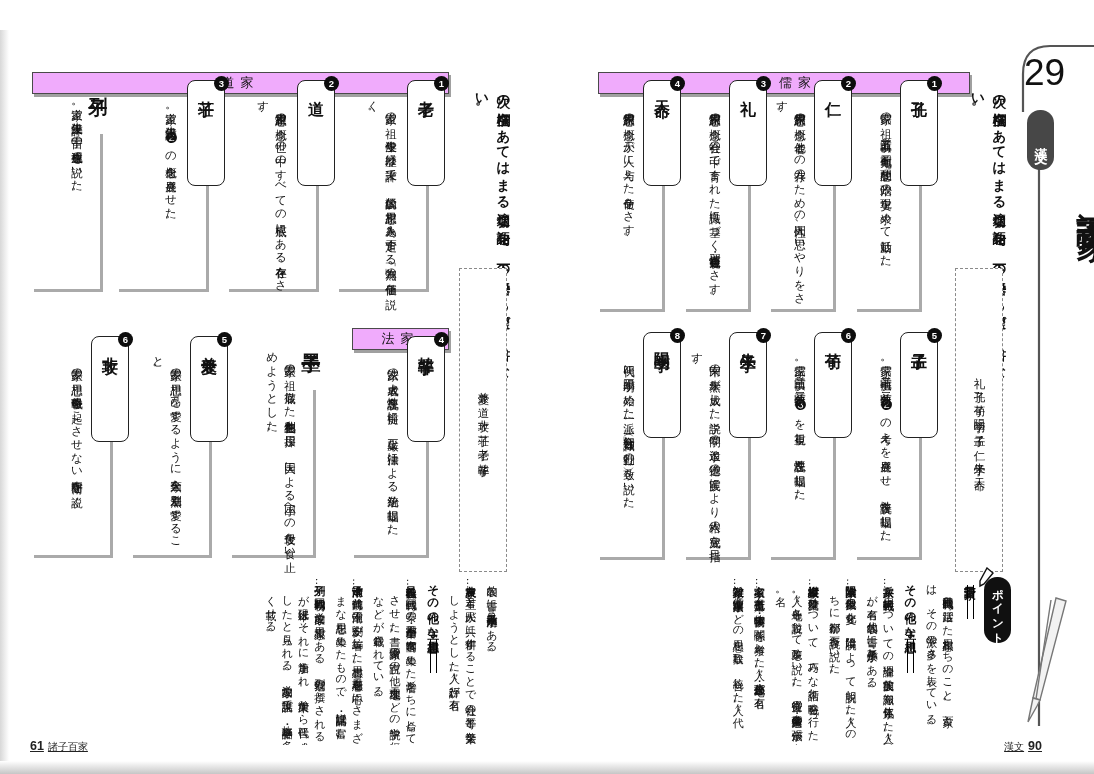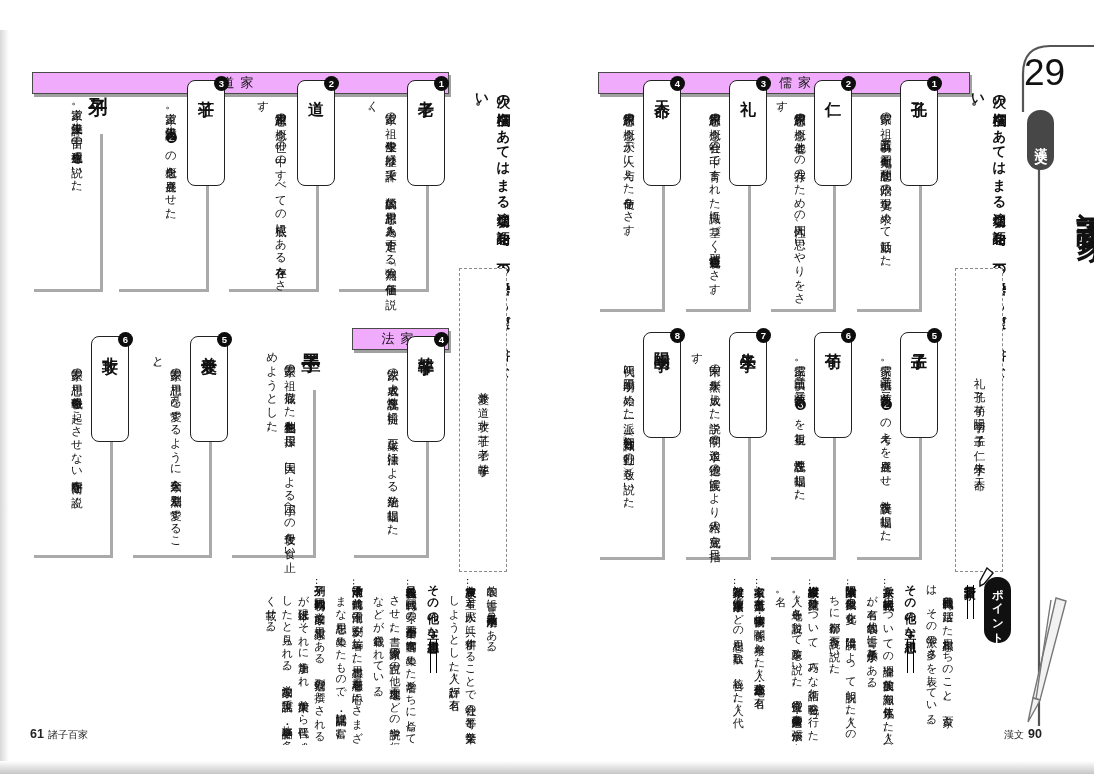--- a/index.html
+++ b/index.html
@@ -62,21 +62,21 @@
   .pb{font-size:11px;line-height:1.48;font-family:"Liberation Serif",serif;letter-spacing:0.4px;
       margin-left:5px;}
   .pb.v-heading{font-family:"Liberation Sans",sans-serif;font-weight:bold;font-size:11.5px;}
   .pb.v-heading::after{content:"";display:inline-block;width:5px;height:34px;
       border-left:1.6px solid #000;border-right:1.6px solid #000;margin-top:6px;}
   .pb.para{text-indent:1em;}
   .pb.item{text-indent:-1em;padding-top:11px;}
   .pb .iterm{font-family:"Liberation Sans",sans-serif;font-weight:bold;}
 
   
-  .foot{position:absolute;bottom:32px;font-size:10px;color:#222;}
+  .foot{position:absolute;bottom:20px;font-size:10px;color:#222;text-decoration:underline;}
   .foot b{font-size:12.5px;font-weight:bold;margin:0 4px;}
   .foot-left{left:26px;}
   .foot-right{right:48px;}
 
   svg.deco{position:absolute;left:0;top:0;pointer-events:none;}
 </style>
 </head>
 <body>
 
 <div class="spread">

